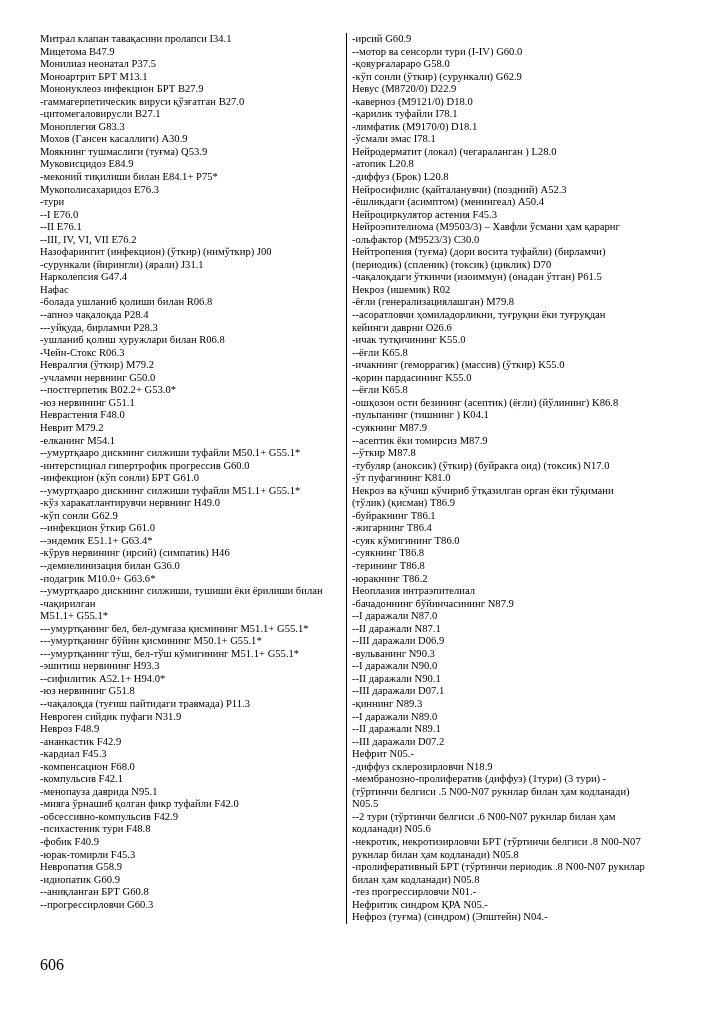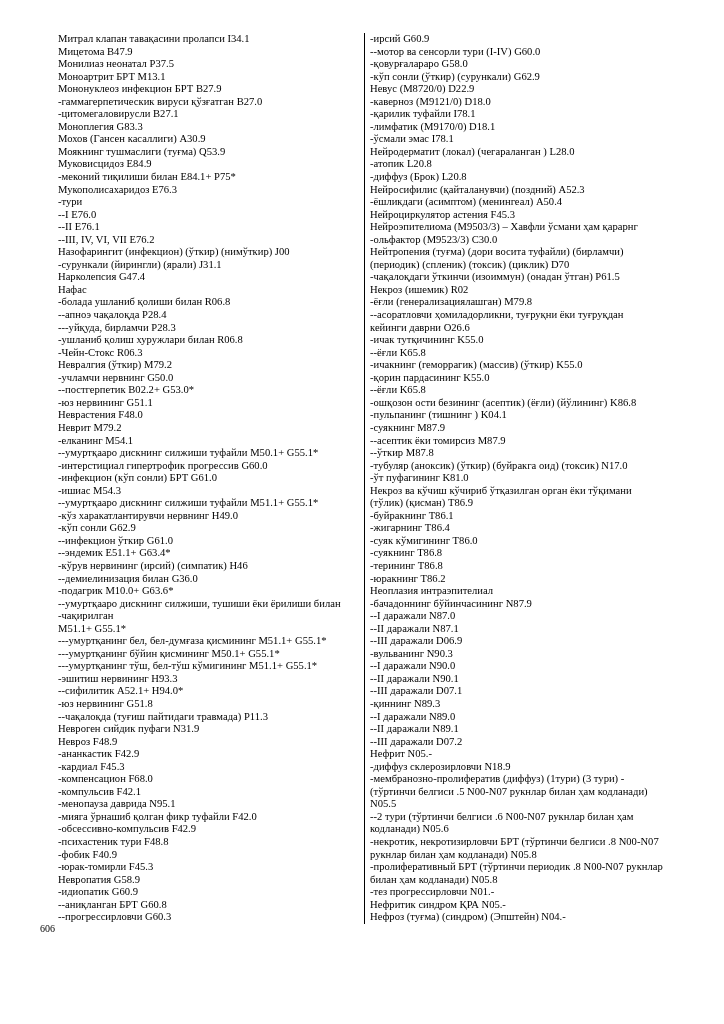--- a/index.html
+++ b/index.html
@@ -28,37 +28,36 @@
     font-size: 10.6px;
     line-height: 12.55px;
   }
   .column .index-line {
     white-space: nowrap;
     height: 12.55px;
   }
   .col-left {
     width: 306px;
     overflow: visible;
-    margin-left: 18px;
   }
   .col-divider {
     width: 1px;
     background: #000000;
     align-self: stretch;
     flex: 0 0 1px;
   }
   .col-right {
     flex: 1;
     padding-left: 5px;
   }
   .page-number {
     position: absolute;
     left: 40px;
-    top: 920px;
-    font-size: 10px;
+    top: 956px;
+    font-size: 16px;
     line-height: 18px;
     color: #000000;
   }
 </style>
 </head>
 <body>
 
 <div class="page">
   <div class="columns">
     <div class="column col-left">
@@ -91,21 +90,20 @@
         <div class="index-line">Невралгия (ўткир) M79.2</div>
         <div class="index-line">-учламчи нервнинг G50.0</div>
         <div class="index-line">--постгерпетик B02.2+ G53.0*</div>
         <div class="index-line">-юз нервининг G51.1</div>
         <div class="index-line">Неврастения F48.0</div>
         <div class="index-line">Неврит M79.2</div>
         <div class="index-line">-елканинг M54.1</div>
         <div class="index-line">--умуртқааро дискнинг силжиши туфайли M50.1+ G55.1*</div>
         <div class="index-line">-интерстициал гипертрофик прогрессив G60.0</div>
         <div class="index-line">-инфекцион (кўп сонли) БРТ G61.0</div>
-        <div class="index-line">-ишиас M54.3</div>
         <div class="index-line">--умуртқааро дискнинг силжиши туфайли M51.1+ G55.1*</div>
         <div class="index-line">-кўз харакатлантирувчи нервнинг H49.0</div>
         <div class="index-line">-кўп сонли G62.9</div>
         <div class="index-line">--инфекцион ўткир G61.0</div>
         <div class="index-line">--эндемик E51.1+ G63.4*</div>
         <div class="index-line">-кўрув нервининг (ирсий) (симпатик) H46</div>
         <div class="index-line">--демиелинизация билан G36.0</div>
         <div class="index-line">-подагрик M10.0+ G63.6*</div>
         <div class="index-line">--умуртқааро дискнинг силжиши, тушиши ёки ёрилиши билан</div>
         <div class="index-line">-чақирилган</div>

